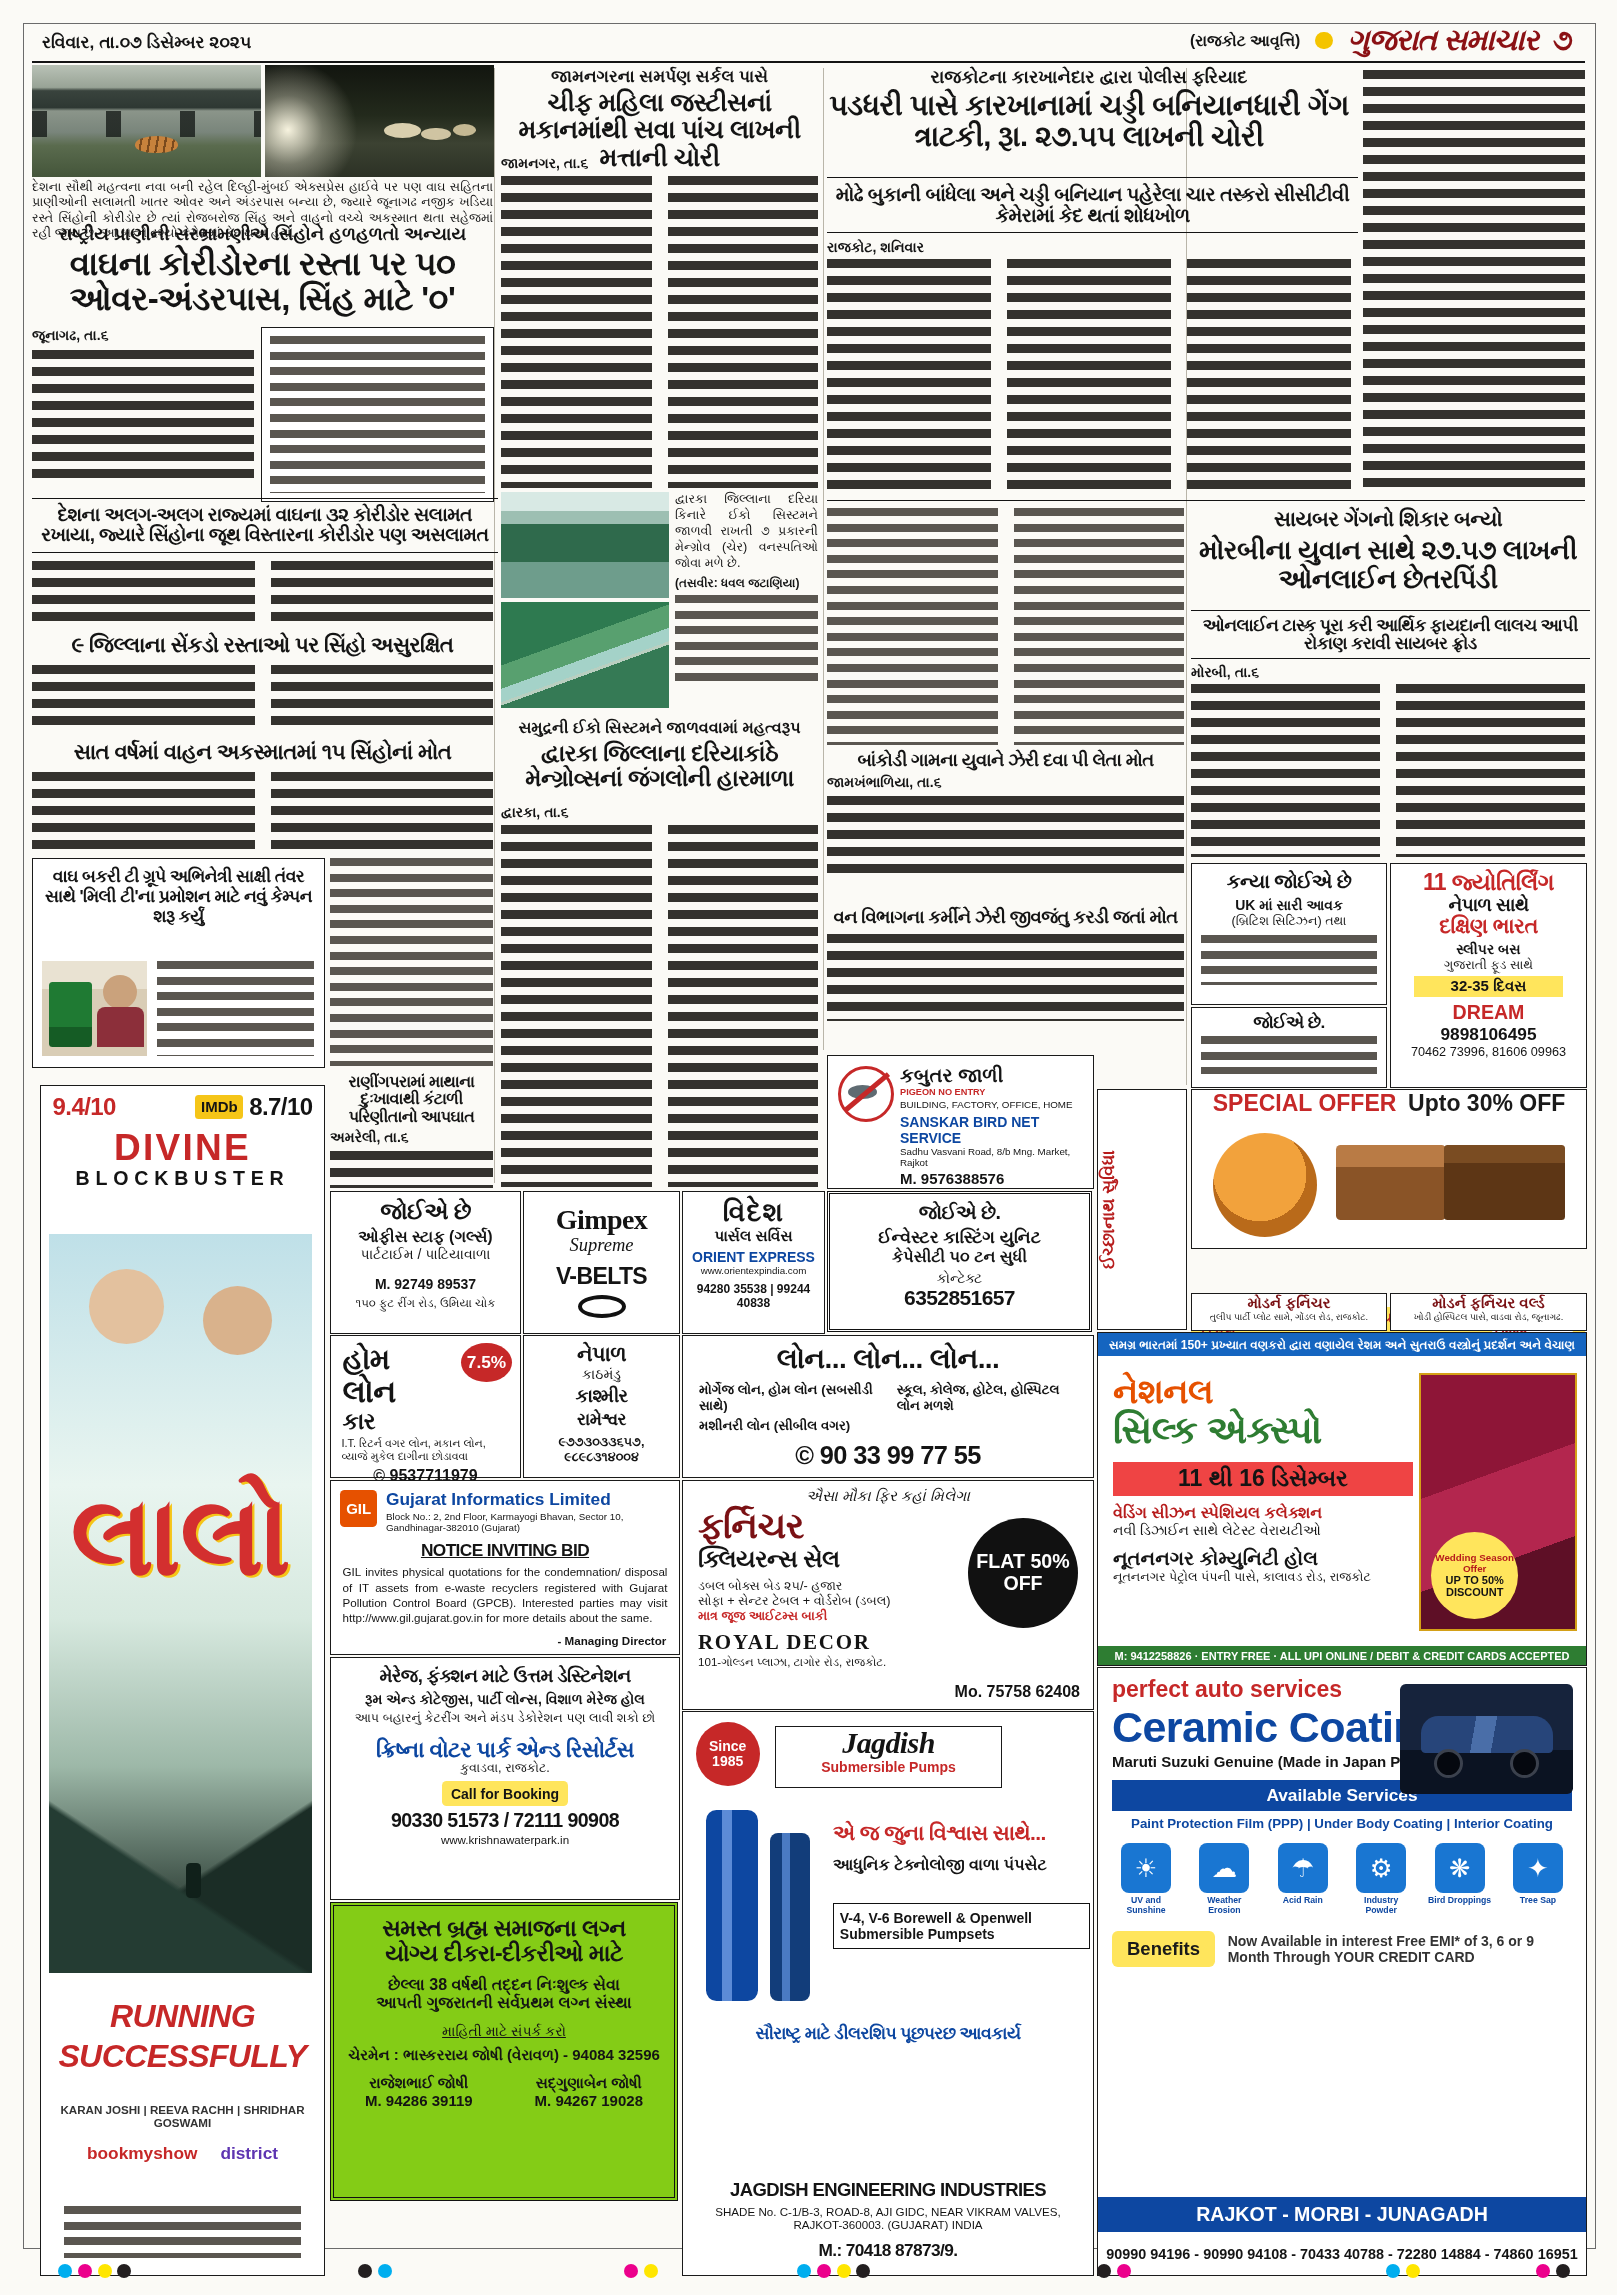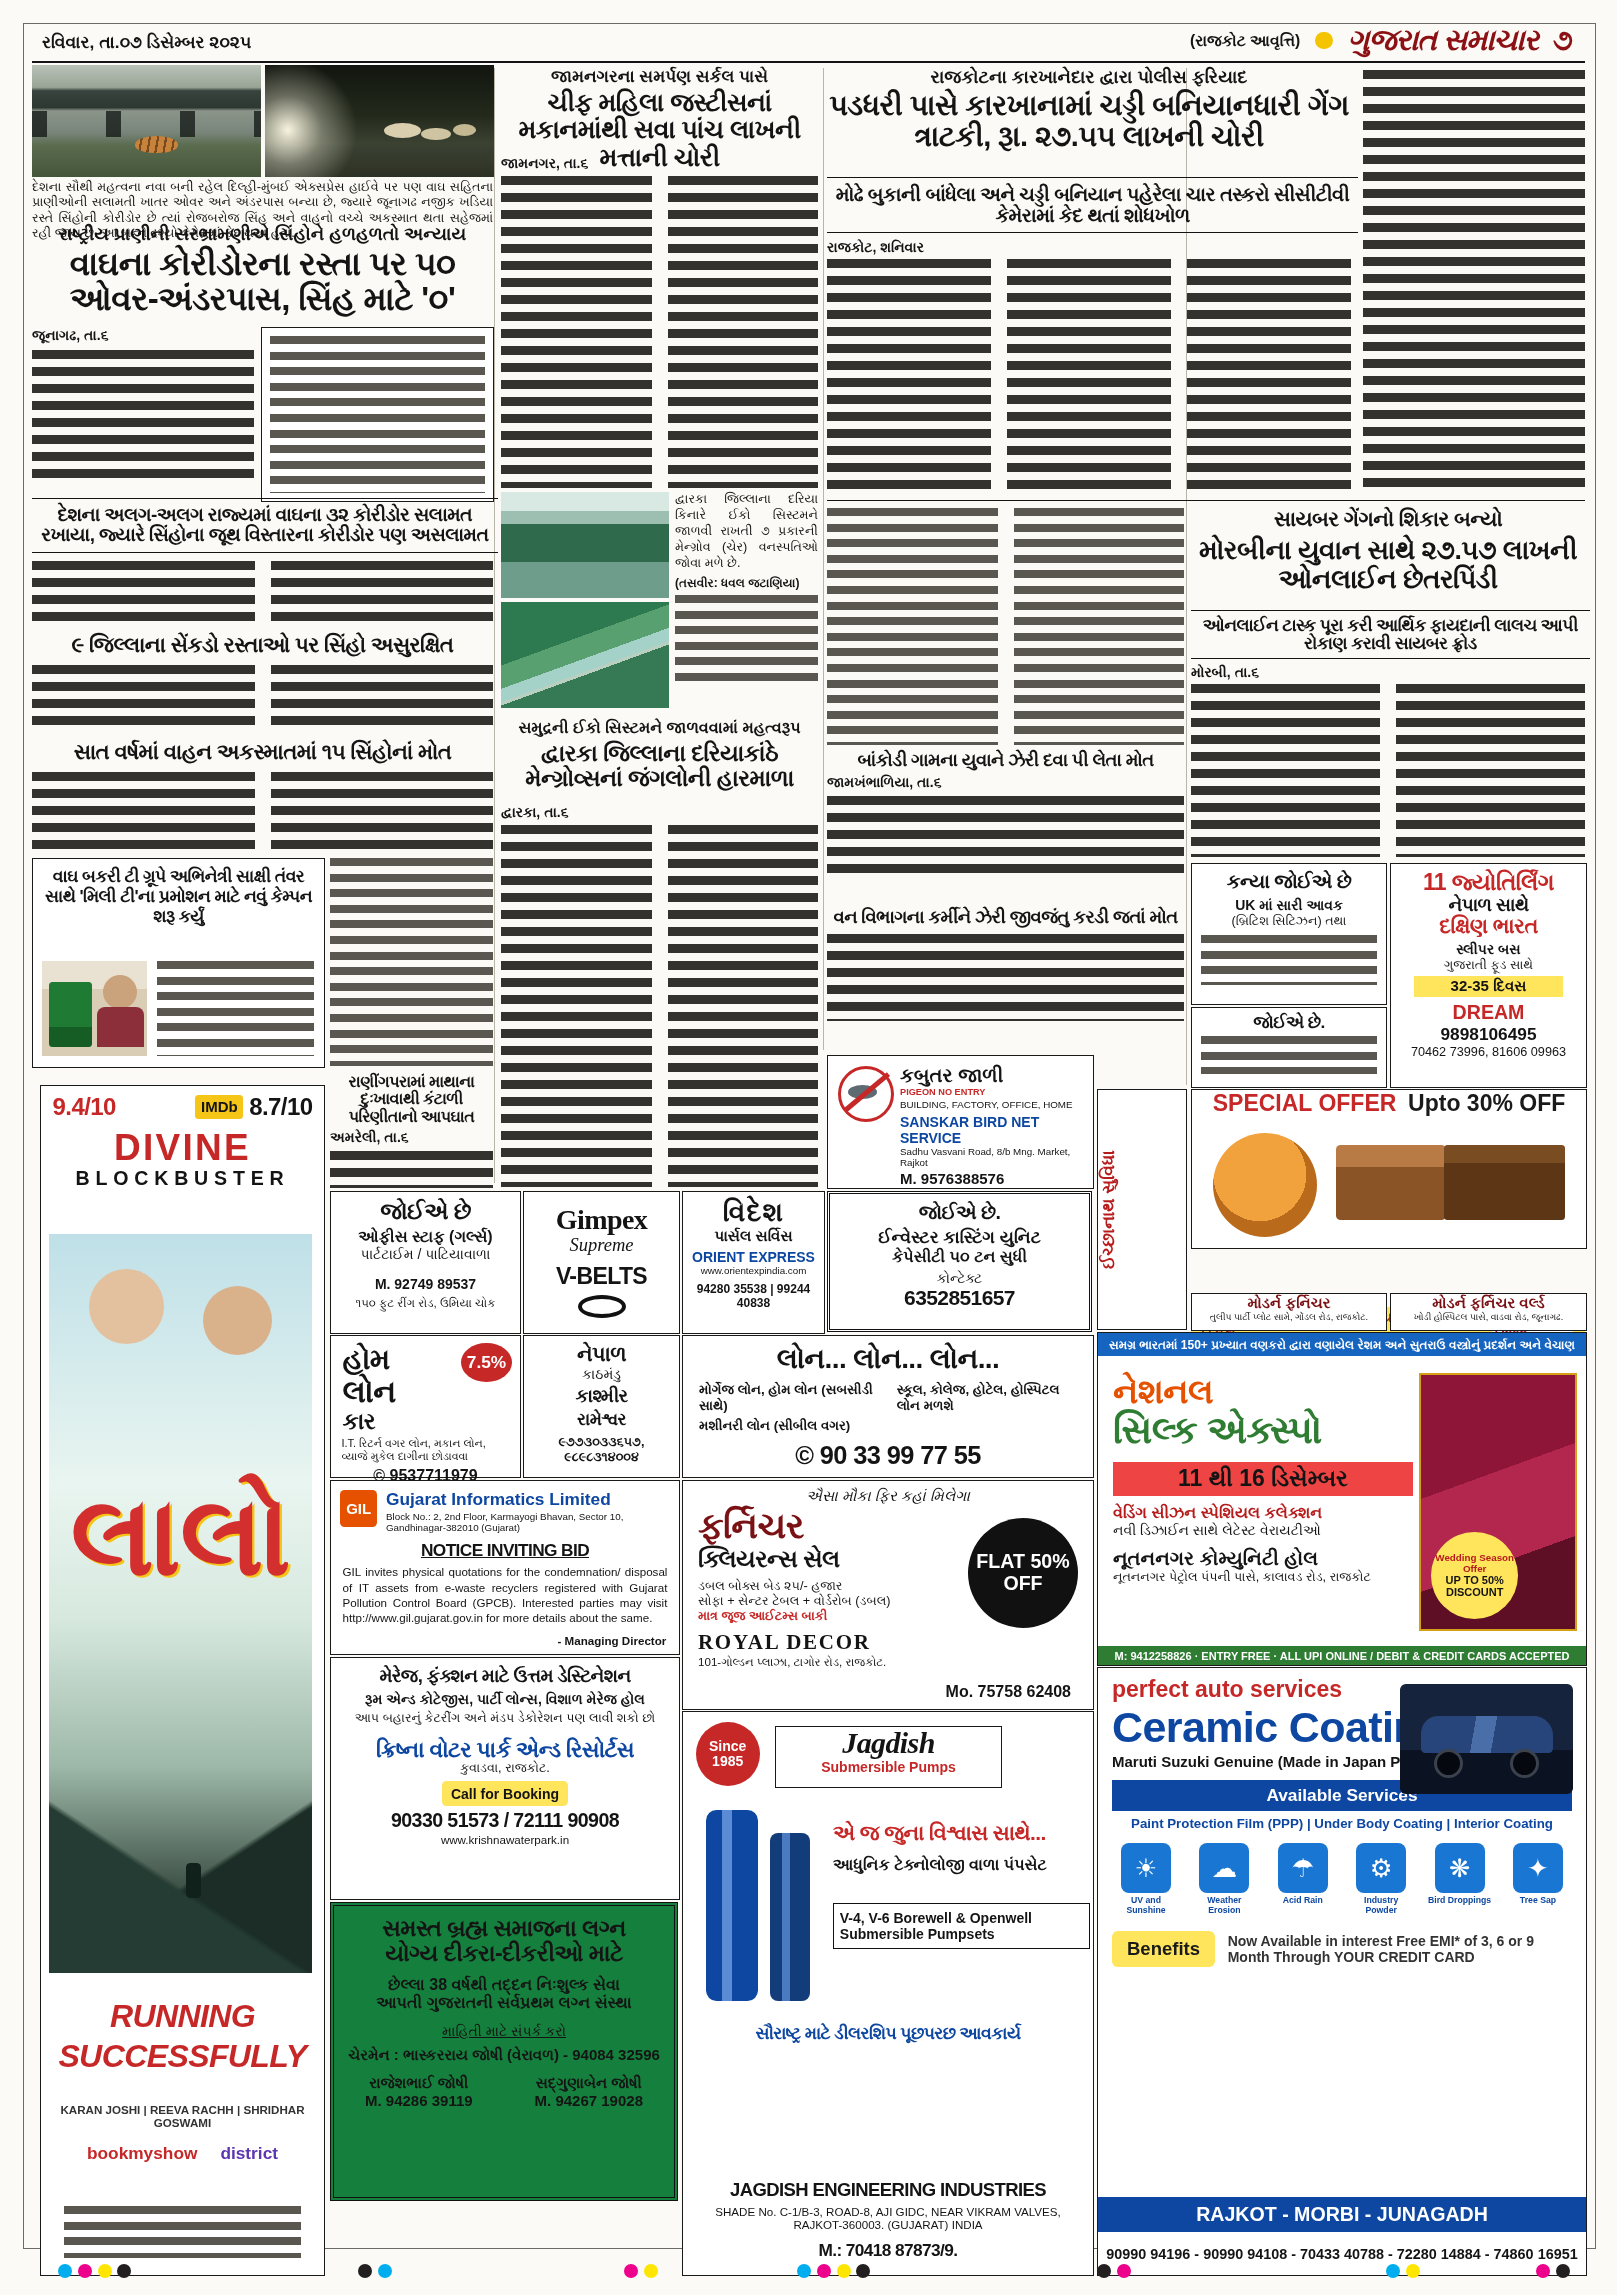--- a/index.html
+++ b/index.html
@@ -378,37 +378,37 @@
   <div class="c box" style="left:682px;top:1480px;width:410px;height:228px;">
     <div class="ctr" style="font-size:15px;font-style:italic;margin-top:5.8px;">ઐસા મૌકા ફિર કહાં મિલેગા</div>
     <div class="hl" style="font-size:36px;color:#7a1114;margin:2.3px 0 0 15px;">ફર્નિચર</div>
     <div class="hl" style="font-size:24px;margin-left:15px;">ક્લિયરન્સ સેલ</div>
     <div style="position:absolute;right:15px;top:37px;width:110px;height:110px;border-radius:50%;background:#111;color:#fff;display:flex;align-items:center;justify-content:center;text-align:center;font-weight:700;font-size:19.6px;line-height:1.1;">FLAT 50% OFF</div>
     <div style="margin:7px 0 0 15px;font-size:12.7px;">ડબલ બોક્સ બેડ ૨૫/- હજાર</div>
     <div style="margin-left:15px;font-size:12.7px;">સોફા + સેન્ટર ટેબલ + વોર્ડરોબ (ડબલ)</div>
     <div class="b" style="margin-left:15px;font-size:12.7px;color:#c62828;">માત્ર જૂજ આઈટમ્સ બાકી</div>
     <div class="b serif" style="margin:5.8px 0 0 15px;font-size:21px;letter-spacing:1.7px;">ROYAL DECOR</div>
     <div style="margin-left:15px;font-size:11.6px;">101-ગોલ્ડન પ્લાઝા, ટાગોર રોડ, રાજકોટ.</div>
-    <div class="b" style="position:absolute;right:22px;bottom:8px;font-size:16px;">Mo. 75758 62408</div>
+    <div class="b" style="position:absolute;right:13px;bottom:8px;font-size:16px;">Mo. 75758 62408</div>
   </div>
 
   <div class="c box" style="left:330px;top:1657px;width:348px;height:241px;">
     <div class="hl ctr" style="font-size:18.5px;margin-top:8px;">મેરેજ, ફંક્શન માટે ઉત્તમ ડેસ્ટિનેશન</div>
     <div class="b ctr" style="font-size:14px;margin-top:4.6px;">રૂમ એન્ડ કોટેજીસ, પાર્ટી લોન્સ, વિશાળ મેરેજ હોલ</div>
     <div class="ctr" style="font-size:12.7px;margin-top:3.5px;">આપ બહારનું કેટરીંગ અને મંડપ ડેકોરેશન પણ લાવી શકો છો</div>
     <div class="hl ctr" style="font-size:22px;color:#0d47a1;margin-top:11.6px;">ક્રિષ્ના વોટર પાર્ક એન્ડ રિસોર્ટસ</div>
     <div class="ctr" style="font-size:12.7px;">કુવાડવા, રાજકોટ.</div>
     <div class="ctr" style="margin-top:9.2px;">
       <span class="b" style="background:#ffe55c;font-size:14px;padding:4.6px 9.2px;border-radius:4.6px;">Call for Booking</span>
     </div>
     <div class="hl ctr" style="font-size:19.6px;margin-top:8px;">90330 51573 / 72111 90908</div>
     <div class="ctr" style="font-size:11.6px;margin-top:2.3px;">www.krishnawaterpark.in</div>
   </div>
 
-  <div class="c" style="left:330px;top:1902px;width:348px;height:299px;border:4.6px double #111;background:#15803d;box-sizing:border-box;">
+  <div class="c" style="left:330px;top:1902px;width:348px;height:299px;border:4.6px double #111;background:#84cc16;box-sizing:border-box;">
     <div class="hl ctr" style="font-size:23px;margin-top:10.4px;">સમસ્ત બ્રહ્મ સમાજના લગ્ન</div>
     <div class="hl ctr" style="font-size:23px;">યોગ્ય દીકરા-દીકરીઓ માટે</div>
     <div class="b ctr" style="font-size:16px;margin-top:10.4px;">છેલ્લા 38 વર્ષથી તદ્દન નિઃશુલ્ક સેવા</div>
     <div class="b ctr" style="font-size:16px;">આપતી ગુજરાતની સર્વપ્રથમ લગ્ન સંસ્થા</div>
     <div class="ctr" style="font-size:14px;margin-top:10.4px;text-decoration:underline;">માહિતી માટે સંપર્ક કરો</div>
     <div class="b ctr" style="font-size:15px;margin-top:5.8px;">ચેરમેન : ભાસ્કરરાય જોષી (વેરાવળ) - 94084 32596</div>
     <div style="display:flex;justify-content:space-around;margin-top:10.4px;">
       <div class="ctr">
           <div class="b" style="font-size:15px;">રાજેશભાઈ જોષી</div>
           <div class="b" style="font-size:15px;">M. 94286 39119</div>

